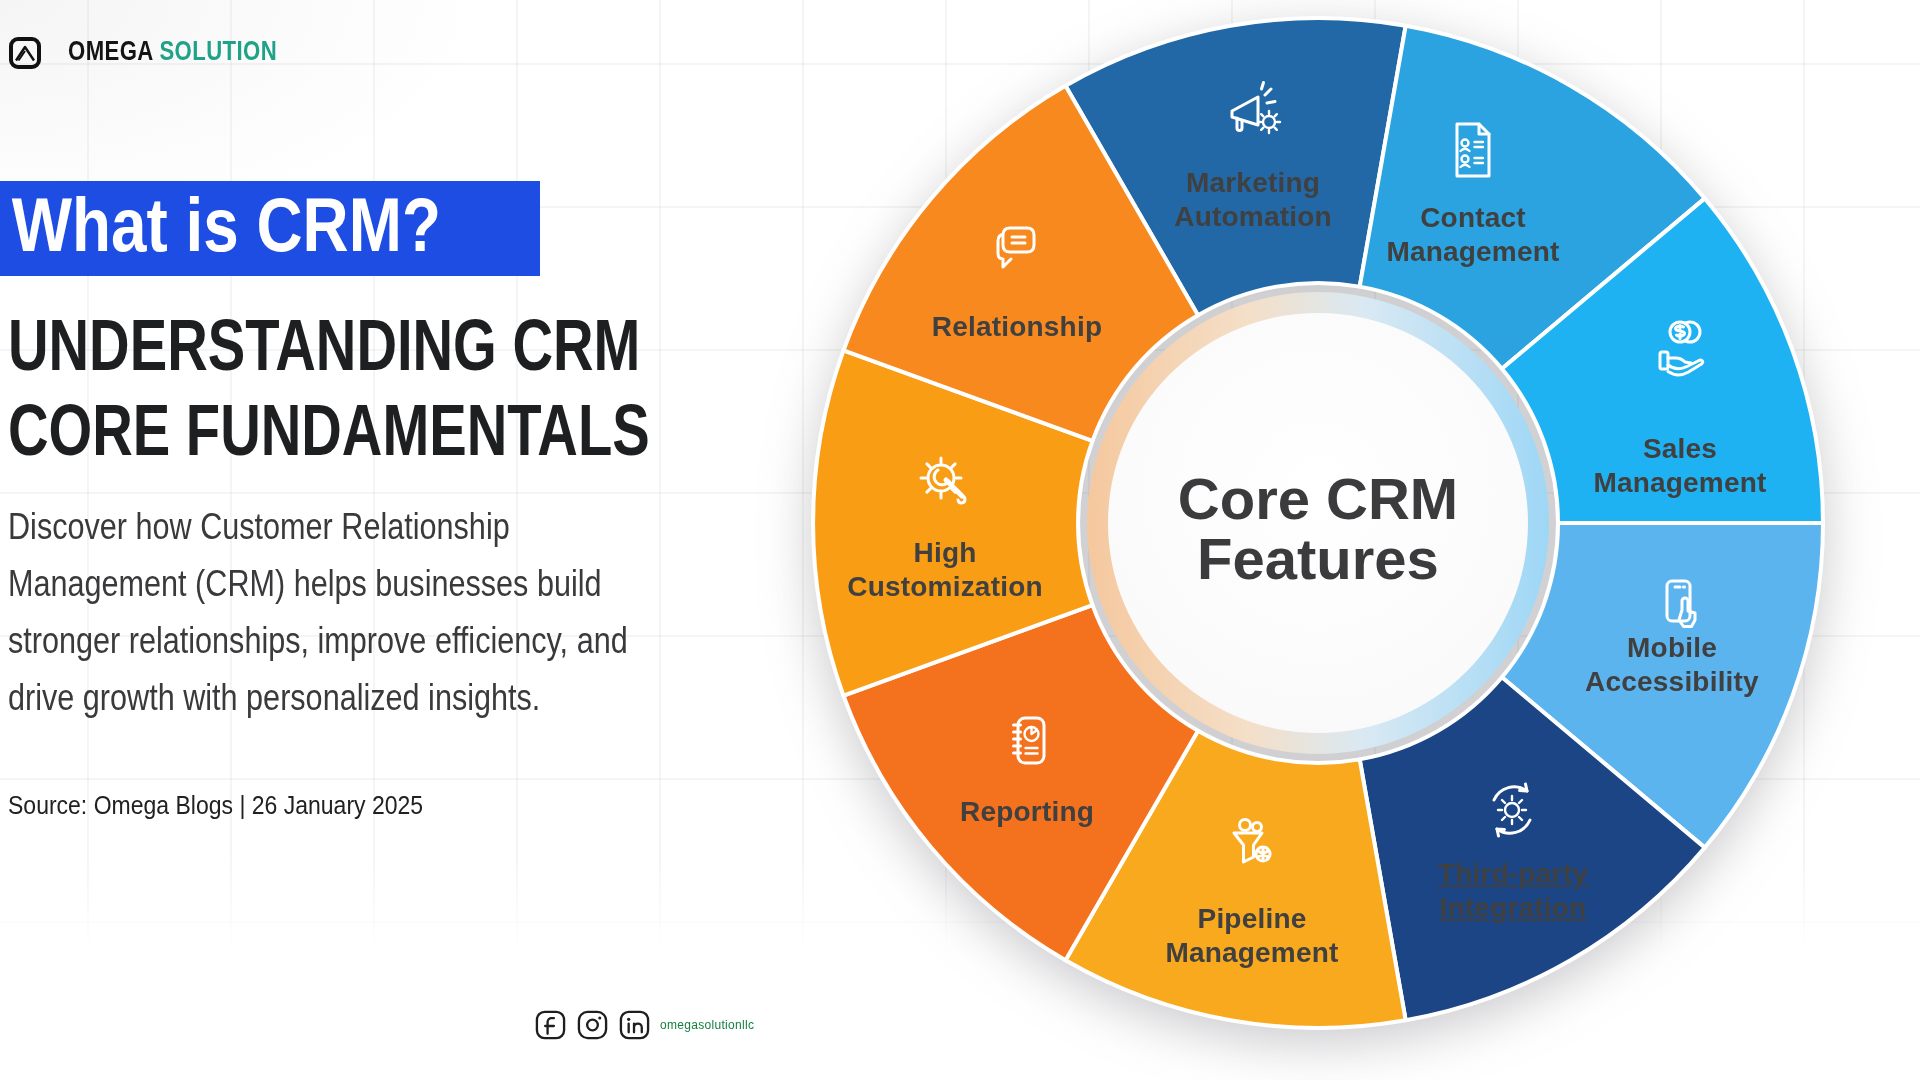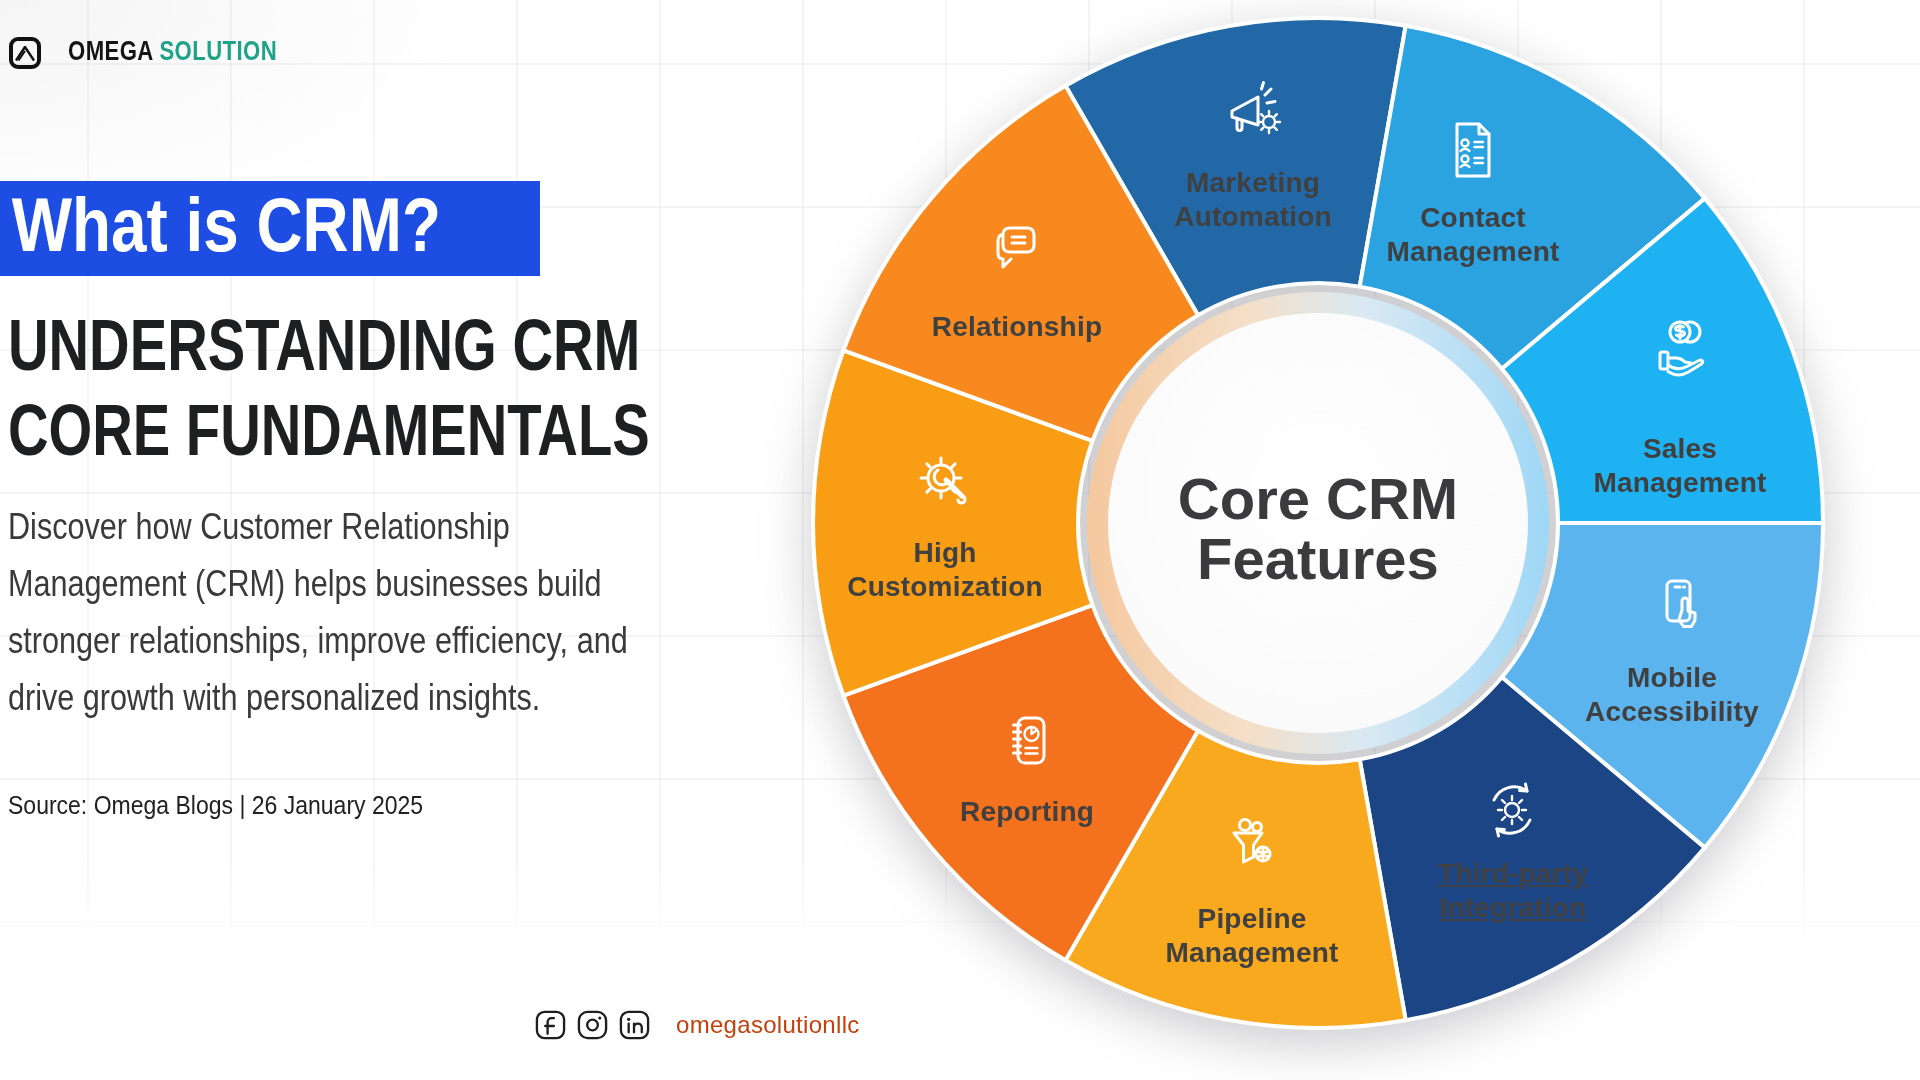--- a/index.html
+++ b/index.html
@@ -42,21 +42,21 @@
     font-weight:700; line-height:34px; text-align:center; white-space:pre-line; letter-spacing:.2px; }
   .seg-icon { position:absolute; width:80px; height:80px; transform:translate(-50%,-50%); }
   .seg-icon svg { width:80px; height:80px; display:block; }
   .center-title { position:absolute; left:510px; top:516px; transform:translate(-50%,-50%);
     color:#3B3B3D; font-size:58px; font-weight:700; line-height:60px; text-align:center; white-space:pre-line; }
 
   
   .footer { position:absolute; left:534px; top:1008px; display:flex; align-items:center; gap:9px; }
   .social { width:33px; height:34px; }
   .social svg { width:33px; height:34px; display:block; }
-  .handle { font-size:24px; color:#c2410c; margin-left:16px; letter-spacing:.3px; }
+  .handle { font-size:12px; color:#15803d; letter-spacing:.3px; }
 
   .icon-stroke { stroke:#fff; stroke-width:3; fill:none; stroke-linecap:round; stroke-linejoin:round; }
   .icon-stroke-thin { stroke:#fff; stroke-width:2.4; fill:none; stroke-linecap:round; stroke-linejoin:round; }
   .blk { stroke:#1E1E1E; stroke-width:2.4; fill:none; stroke-linecap:round; stroke-linejoin:round; }
 </style>
 </head>
 <body>
 
 <div class="grid-layer"></div>
 
@@ -223,21 +223,21 @@
       </g>
     </svg>
   </div>
 
   <div class="seg-label" style="left:445px; top:187px;">Marketing
 Automation</div>
   <div class="seg-label" style="left:665px; top:222px;">Contact
 Management</div>
   <div class="seg-label" style="left:872px; top:453px;">Sales
 Management</div>
-  <div class="seg-label" style="left:864px; top:682px;">Mobile
+  <div class="seg-label" style="left:864px; top:652px;">Mobile
 Accessibility</div>
   <div class="seg-label" style="left:705px; top:878px;text-decoration:underline;">Third-party
 Integration</div>
   <div class="seg-label" style="left:444px; top:923px;">Pipeline
 Management</div>
   <div class="seg-label" style="left:219px; top:799px;">Reporting</div>
   <div class="seg-label" style="left:137px; top:557px;">High
 Customization</div>
   <div class="seg-label" style="left:209px; top:314px;">Relationship</div>
 

